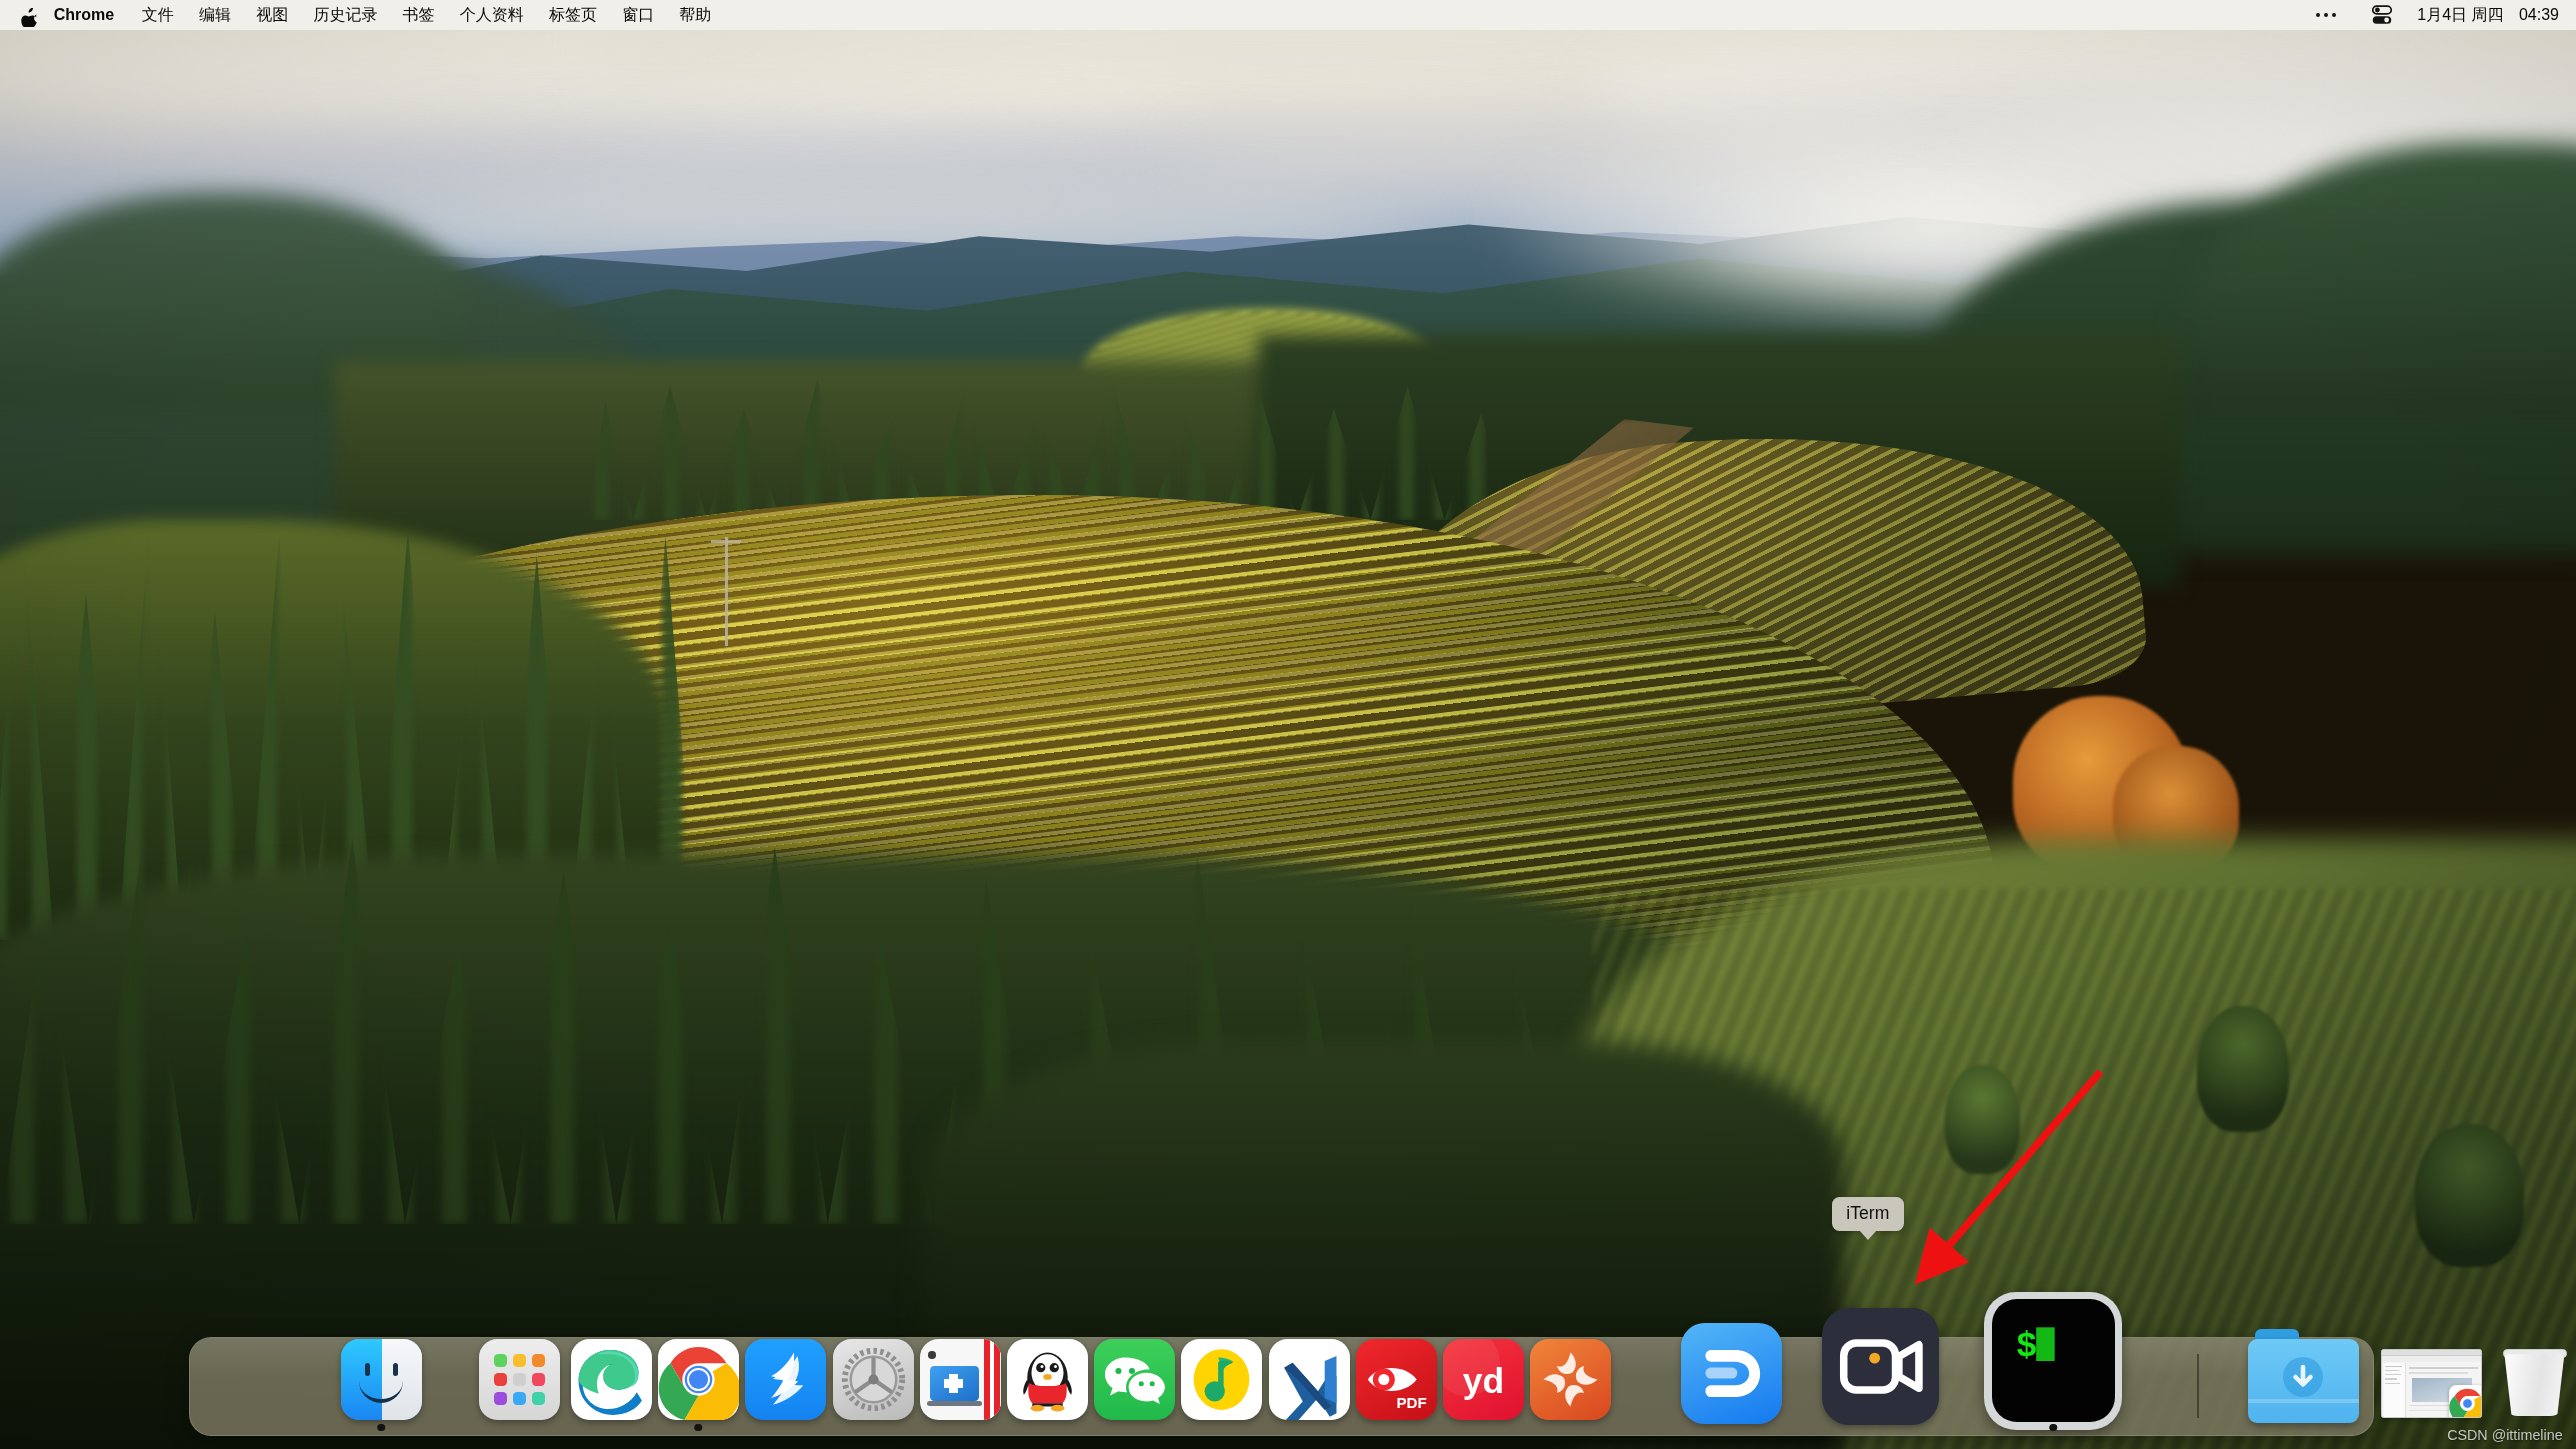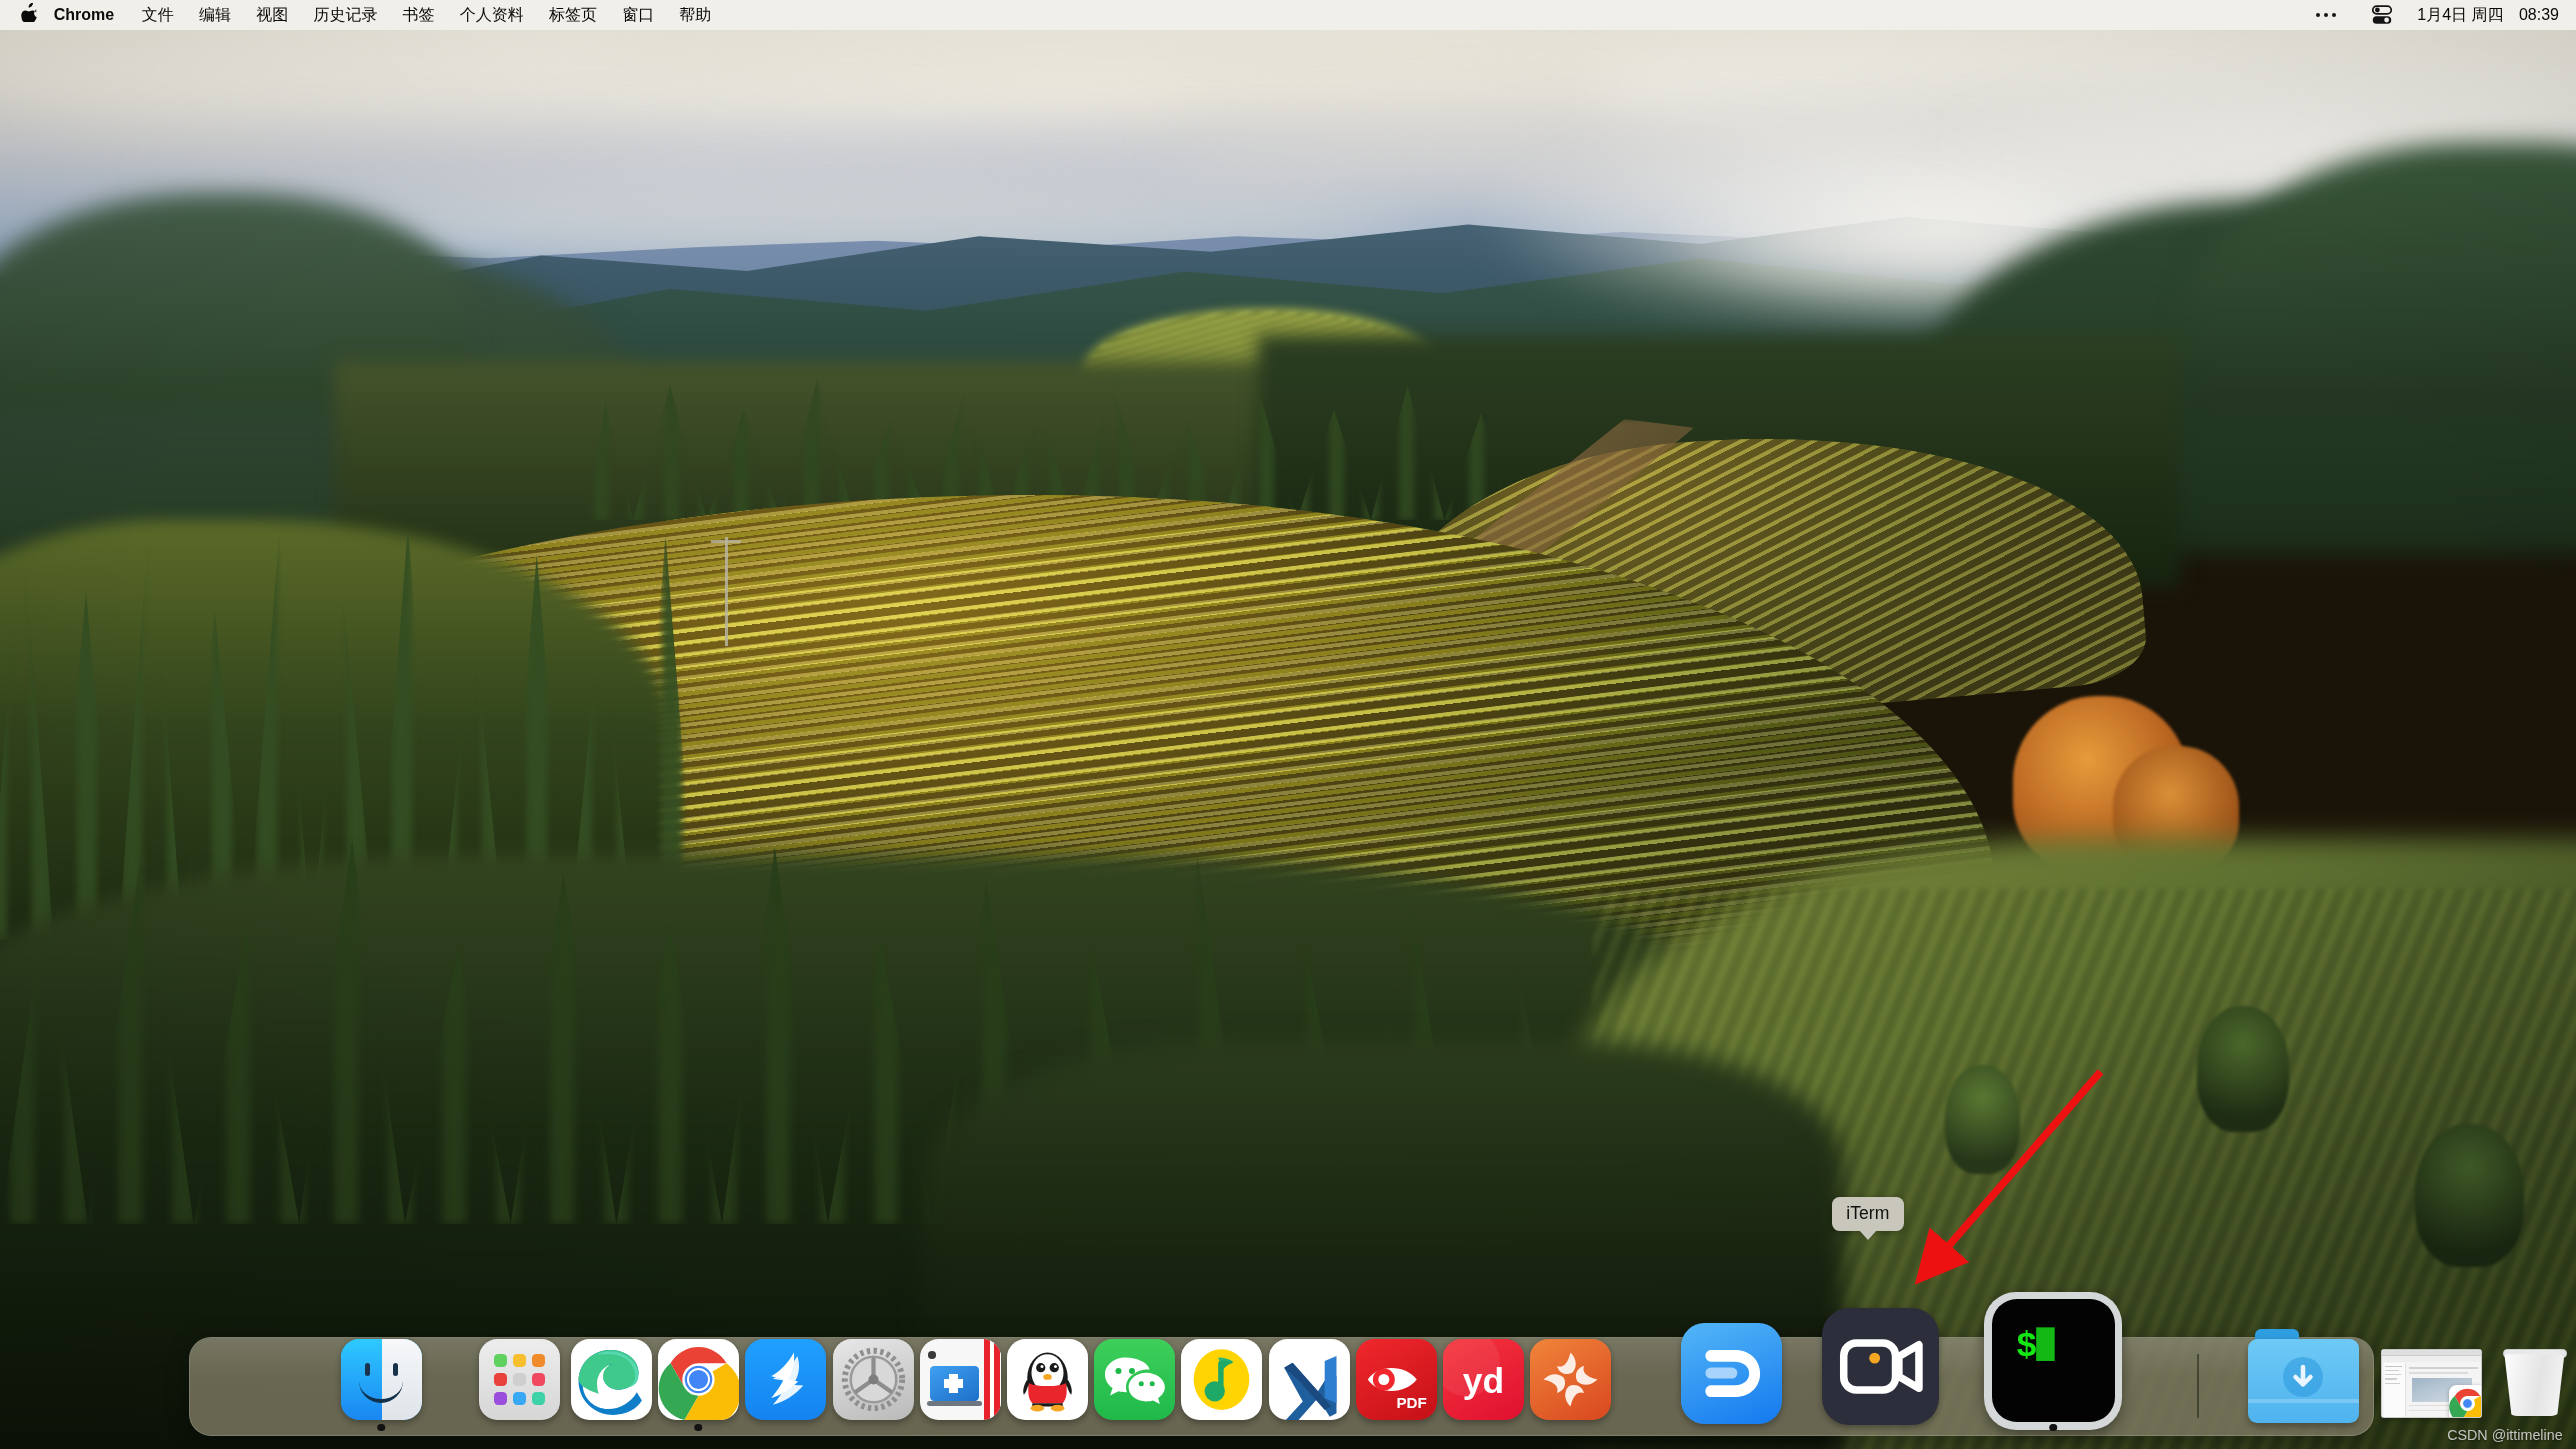--- a/index.html
+++ b/index.html
@@ -94,21 +94,21 @@
   }
 
   
   #menubar {
     position:absolute; left:0; top:0; width:100%; height:30px;
     background:#f1efe9;
     display:flex; align-items:center;
     z-index:60;
     font-size:0;
   }
-  .mb-left { display:flex; align-items:flex-start; height:100%; padding-left:18.4px; }
+  .mb-left { display:flex; align-items:flex-end; height:100%; padding-left:18.4px; }
   .mb-right { display:flex; align-items:center; height:100%; margin-left:auto; padding-right:17px; }
   .mb-item {
     color:#0a0a0a; font-size:16px; line-height:30px;
     padding:0 12.6px; height:100%; cursor:default; white-space:nowrap;
   }
   .mb-item.appname { font-weight:bold; padding-left:10px; padding-right:15px; }
   .apple-logo {
     width:22px; height:25px; margin-right:3.4px;
     display:flex; align-items:center; justify-content:center;
   }
@@ -329,21 +329,21 @@
     <div class="cc-icon">
       <svg viewBox="0 0 26 28" aria-hidden="true">
         <rect x="1" y="2.5" width="24" height="10" rx="5" fill="none" stroke="#141414" stroke-width="2.2"></rect>
         <circle cx="7" cy="7.5" r="3.1" fill="#141414"></circle>
         <rect x="1" y="15.5" width="24" height="10" rx="5" fill="#141414"></rect>
         <circle cx="19" cy="20.5" r="3.1" fill="#f1efe9"></circle>
       </svg>
     </div>
     <div class="mb-clock">
       <span>1月4日 周四</span>
-      <span class="t">08:39</span>
+      <span class="t">04:39</span>
     </div>
   </div>
 </div>
 
 <div id="dock">
   <div class="dock-items">
 
     <div class="dock-item" style="left:191px; bottom:14.3px; margin-left:-40px;">
       <div class="dock-icon" style="width:81px;height:81px;border-radius:18.4px;background:linear-gradient(180deg,#28c5ff,#1b8cf5);">
         <div style="position:absolute;left:0;top:0;width:50%;height:100%;background:linear-gradient(180deg,#2ec9ff,#1a86f2);"></div>

